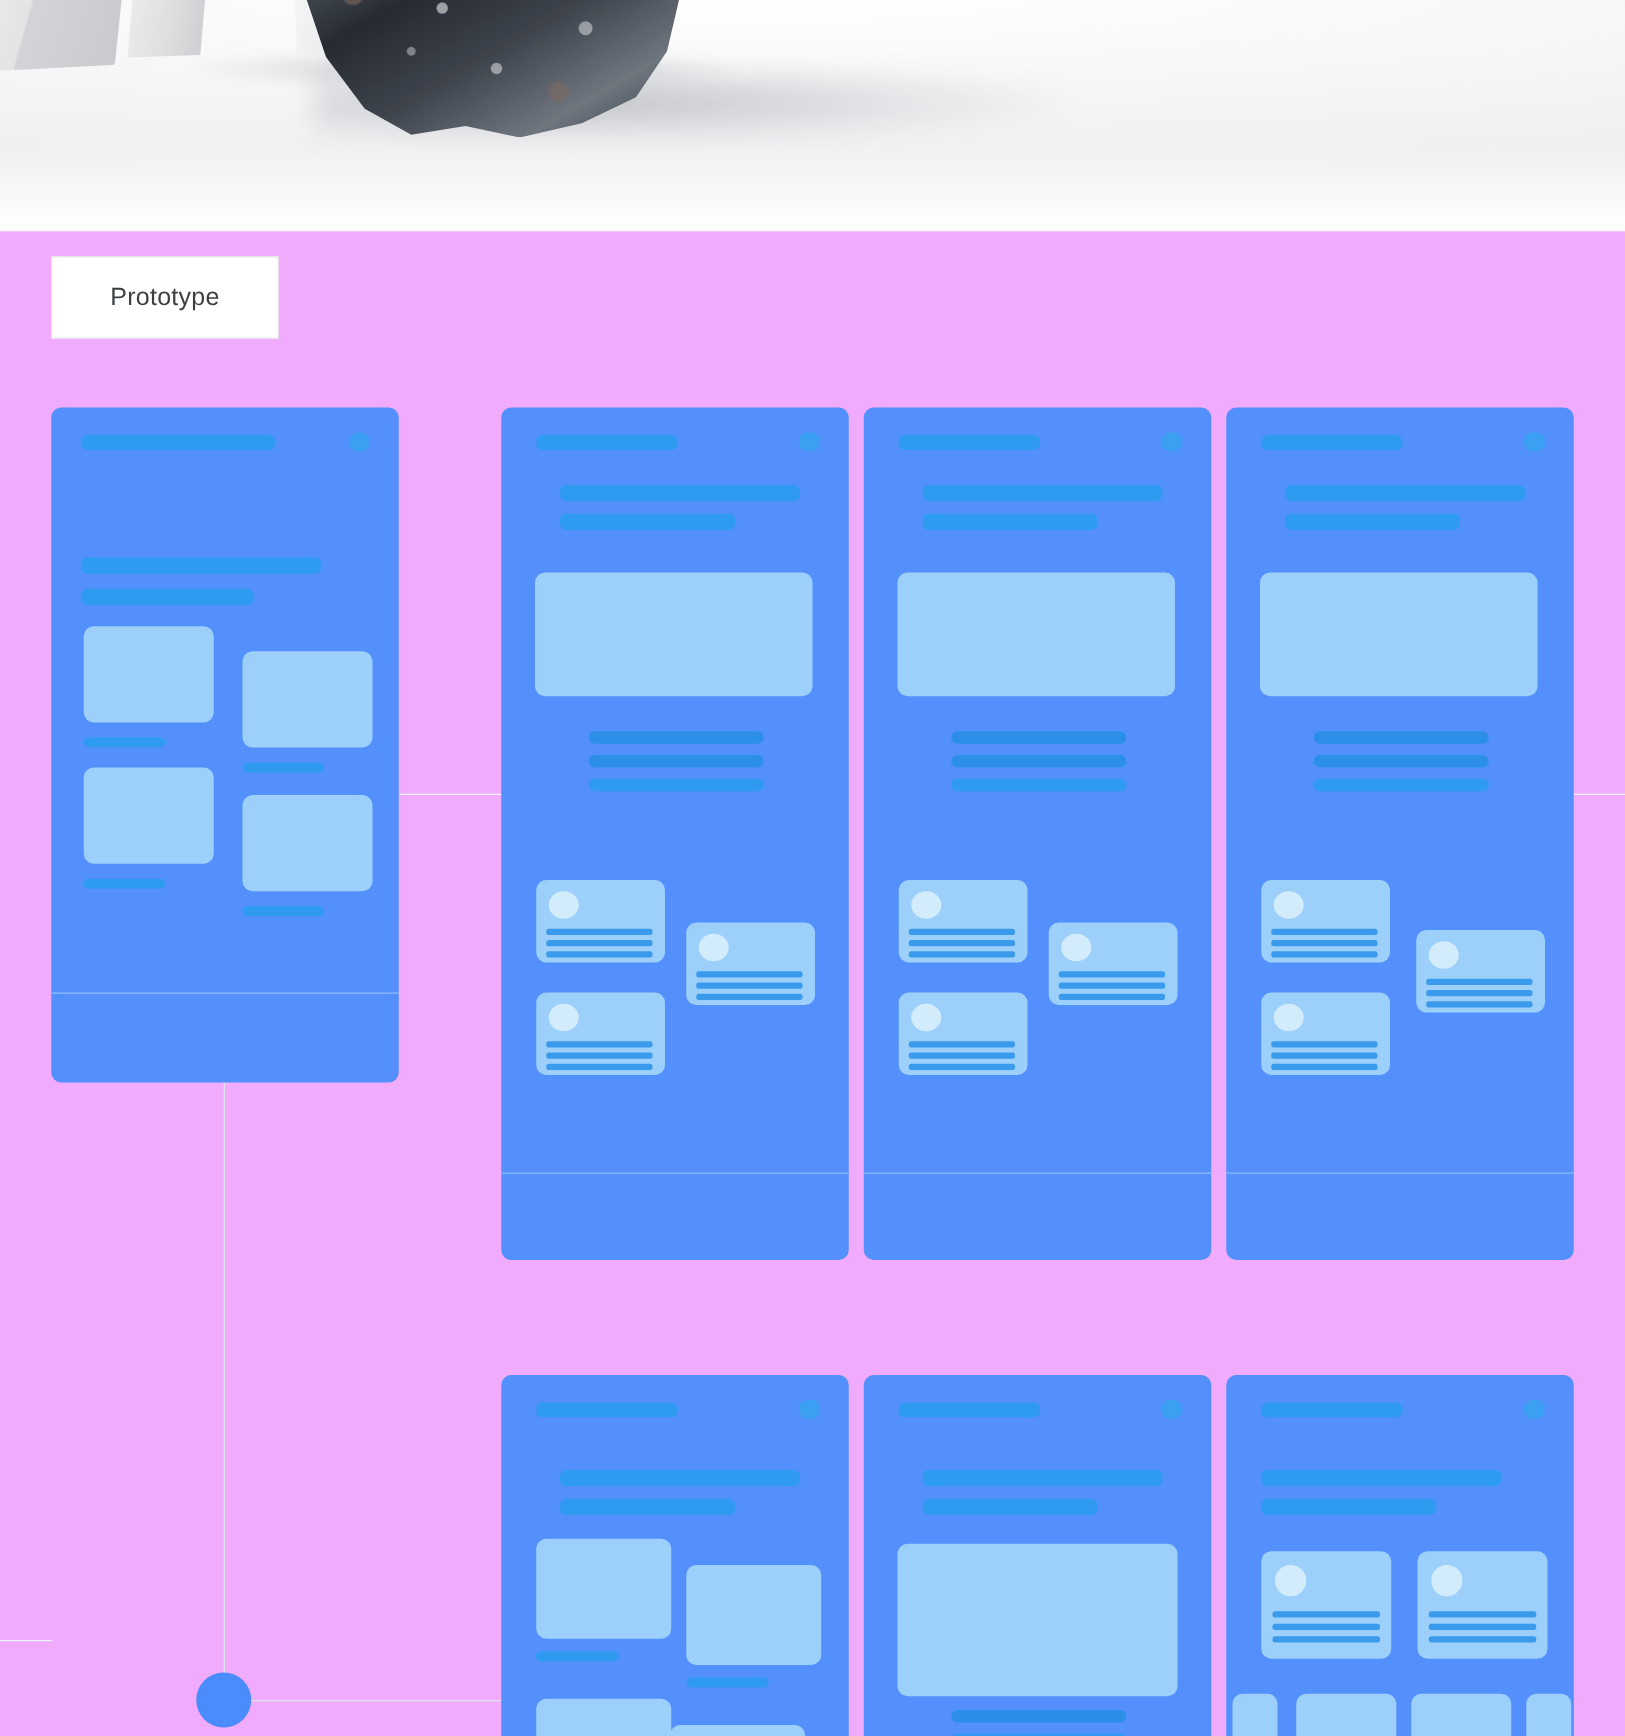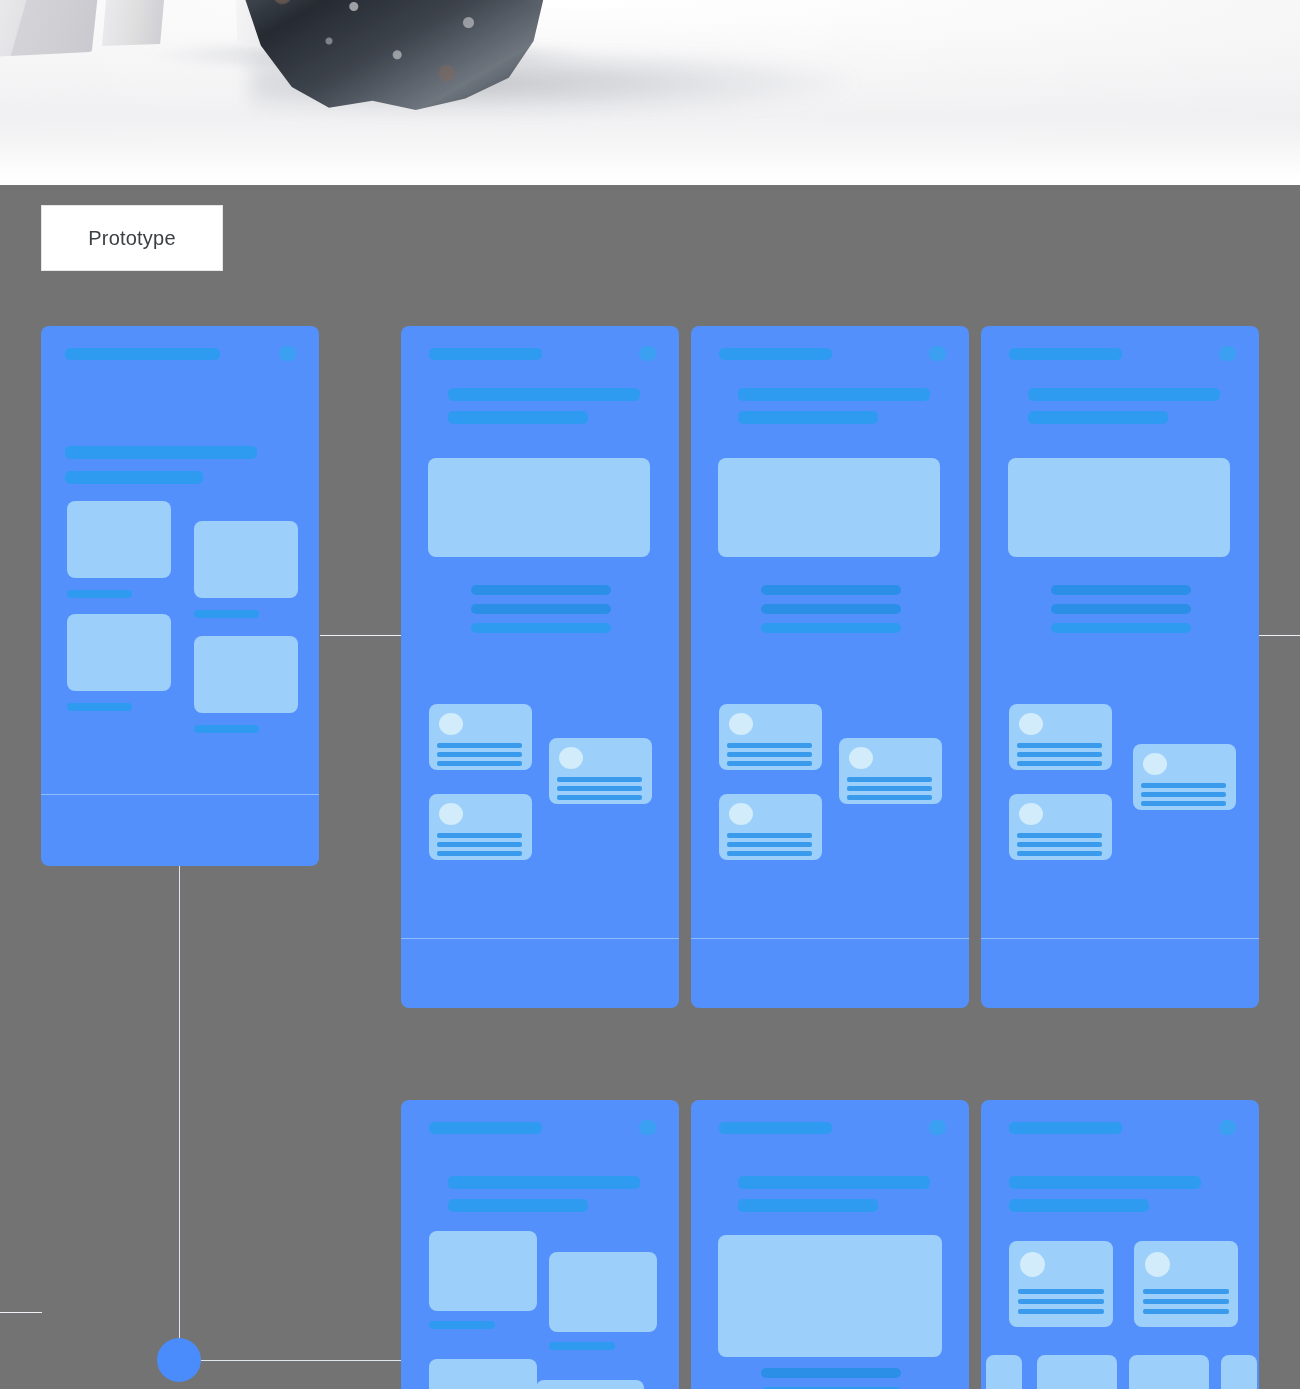--- a/index.html
+++ b/index.html
@@ -7,21 +7,21 @@
     width: 1300px;
     height: 1389px;
     background: #ffffff;
     font-family: "Liberation Sans", sans-serif;
     overflow: hidden;
   }
   #stage {
     position: relative;
     width: 1300px;
     height: 1389px;
-    background: #737373;
+    background: #f0abfc;
     overflow: hidden;
   }
 
   
   .hero {
     position: absolute;
     left: 0; top: 0;
     width: 1300px;
     height: 185px;
     overflow: hidden;

